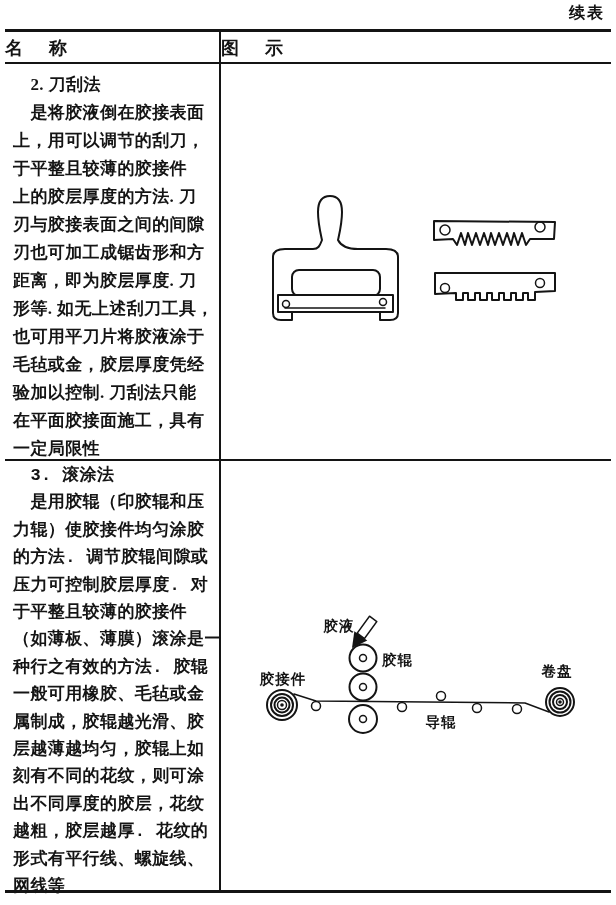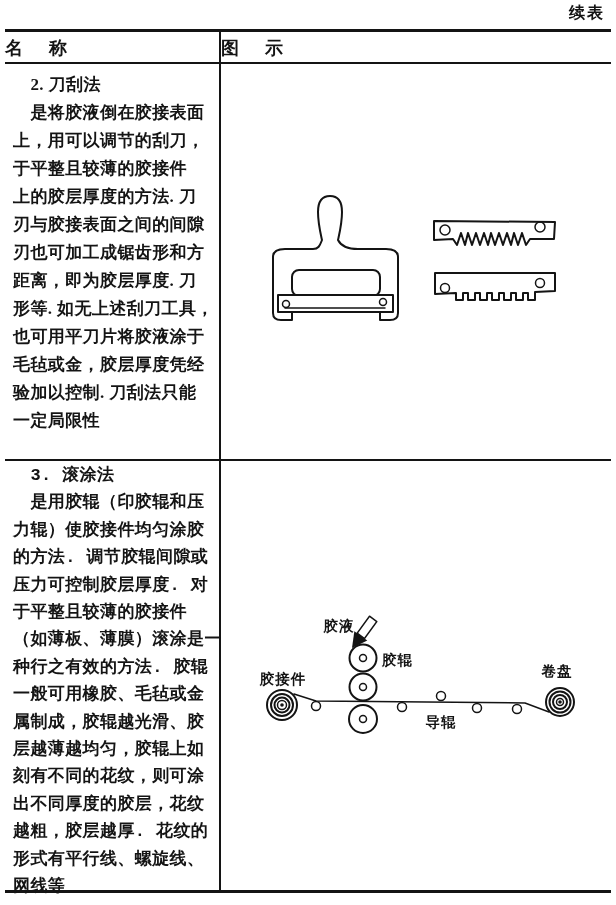--- a/index.html
+++ b/index.html
@@ -54,20 +54,21 @@
     <div class="tline">上，用可以调节的刮刀，</div>
     <div class="tline">于平整且较薄的胶接件</div>
     <div class="tline">上的胶层厚度的方法. 刀</div>
     <div class="tline">刃与胶接表面之间的间隙</div>
     <div class="tline">刃也可加工成锯齿形和方</div>
     <div class="tline">距离，即为胶层厚度. 刀</div>
     <div class="tline">形等. 如无上述刮刀工具，</div>
     <div class="tline">也可用平刀片将胶液涂于</div>
     <div class="tline">毛毡或金，胶层厚度凭经</div>
     <div class="tline">验加以控制. 刀刮法只能</div>
+    <div class="tline">在平面胶接面施工，具有</div>
     <div class="tline">一定局限性</div>
   </div>
 
 <div class="textcell cell-2">
     <div class="tline">　3. 滚涂法</div>
     <div class="tline">　是用胶辊（印胶辊和压</div>
     <div class="tline">力辊）使胶接件均匀涂胶</div>
     <div class="tline">的方法. 调节胶辊间隙或</div>
     <div class="tline">压力可控制胶层厚度. 对</div>
     <div class="tline">于平整且较薄的胶接件</div>

